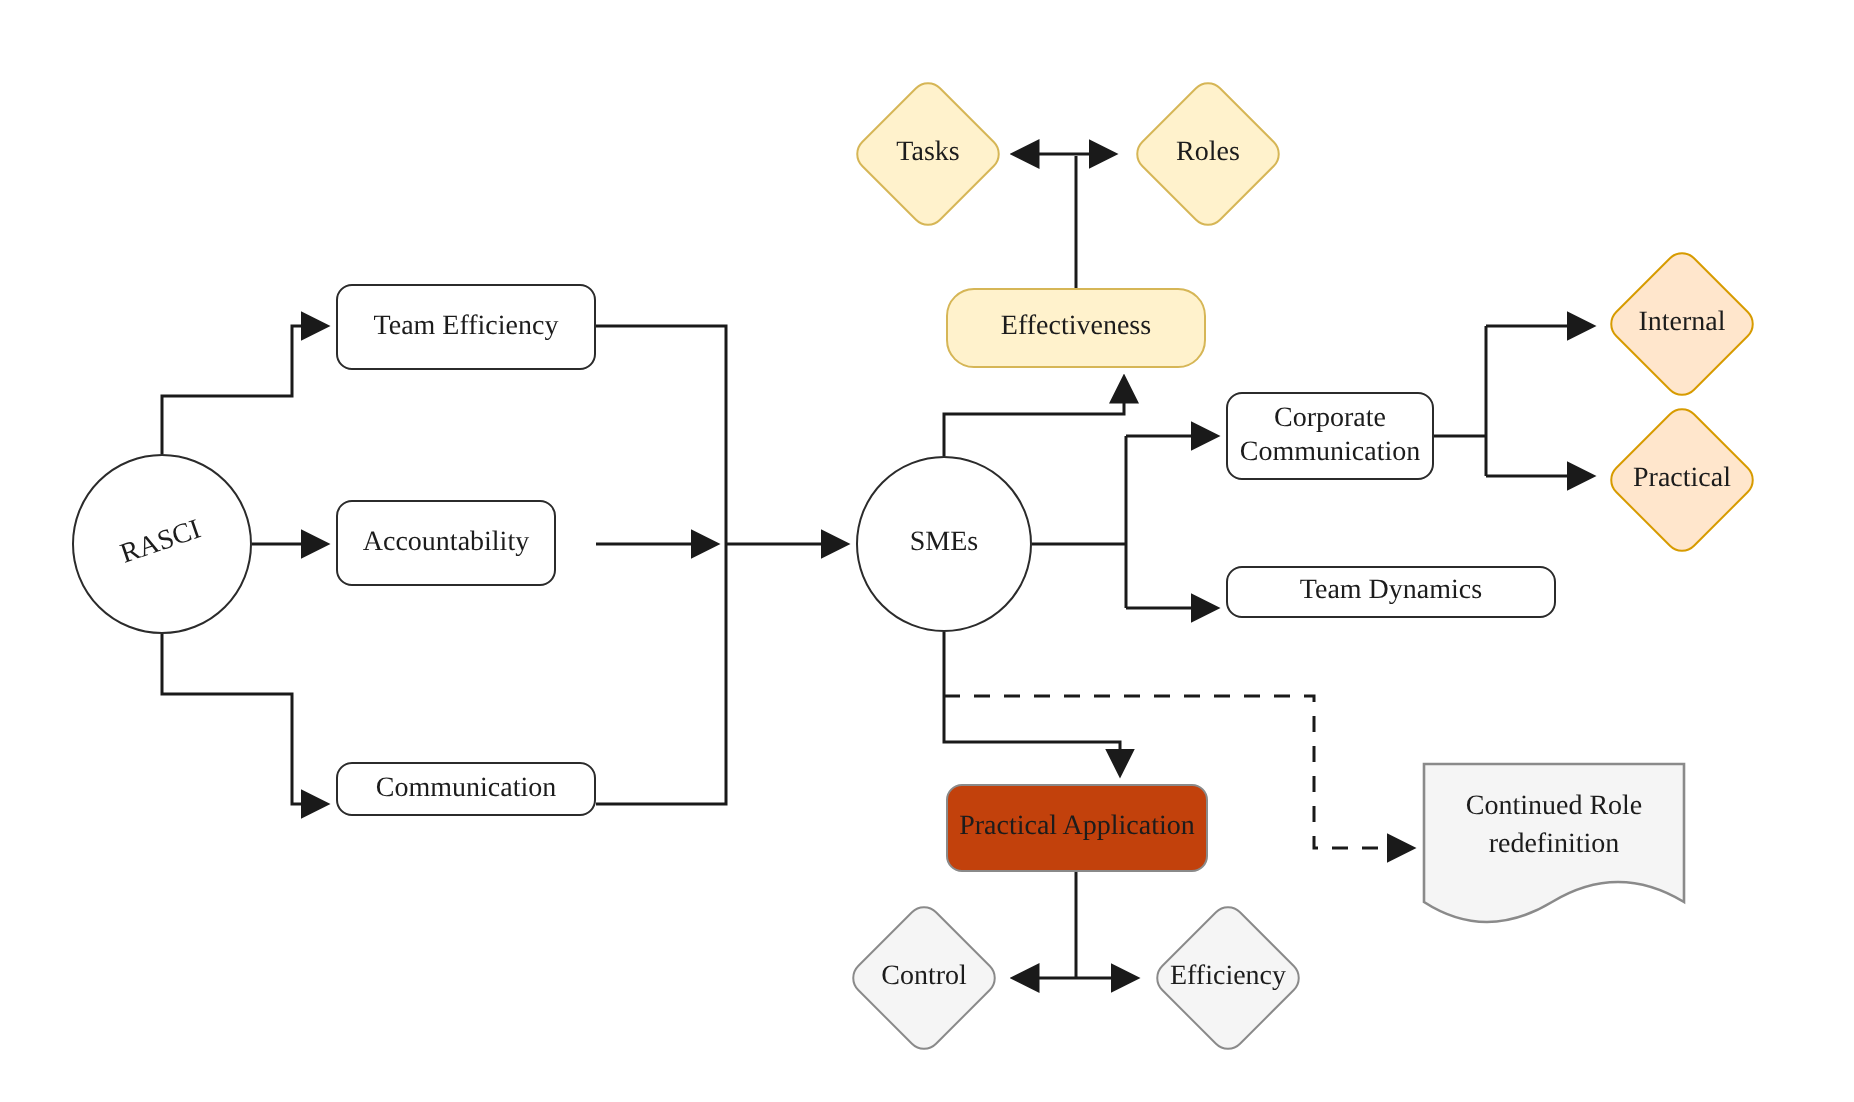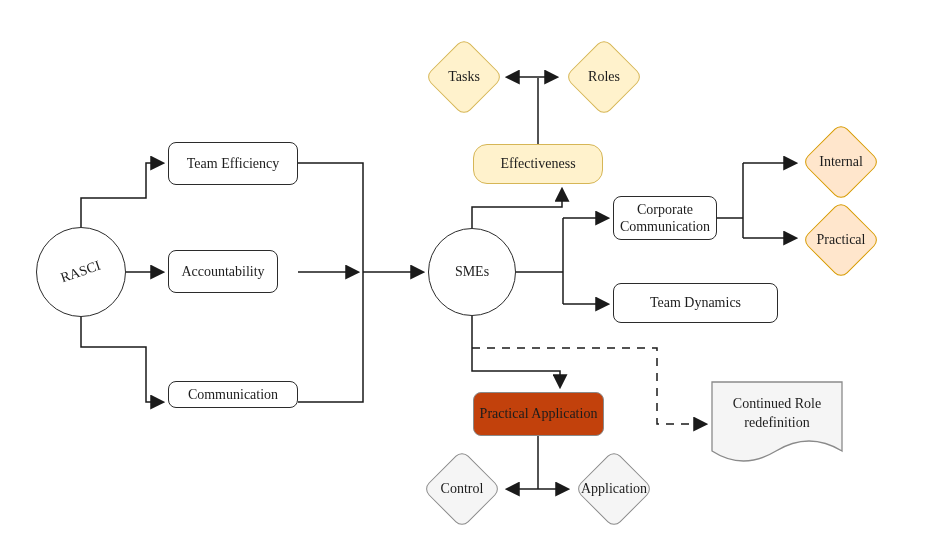--- a/index.html
+++ b/index.html
@@ -79,21 +79,21 @@
   </div>
   <div class="node box" style="left:168px;top:250px;width:110px;height:43px">
     <span class="lbl nowrap">Accountability</span>
   </div>
   <div class="node box" style="left:168px;top:381px;width:130px;height:27px">
     <span class="lbl nowrap">Communication</span>
   </div>
   <div class="node box" style="left:613px;top:196px;width:104px;height:44px">
     <span class="lbl">Corporate Communication</span>
   </div>
-  <div class="node box" style="left:613px;top:283px;width:165px;height:40px">
+  <div class="node box" style="left:613px;top:283px;width:165px;height:26px">
     <span class="lbl nowrap">Team Dynamics</span>
   </div>
 
   <div class="node box yellow" style="left:473px;top:144px;width:130px;height:40px">
     <span class="lbl nowrap">Effectiveness</span>
   </div>
 
   <div class="node box grayb" style="left:473px;top:392px;width:131px;height:44px">
     <span class="lbl nowrap">Practical Application</span>
   </div>
@@ -113,21 +113,21 @@
   <div class="diamond orange" style="left:800px;top:199px">
     <div class="dshape"></div>
     <div class="dlabel">Practical</div>
   </div>
   <div class="diamond grayd" style="left:421px;top:448px">
     <div class="dshape"></div>
     <div class="dlabel">Control</div>
   </div>
   <div class="diamond grayd" style="left:573px;top:448px">
     <div class="dshape"></div>
-    <div class="dlabel">Application</div>
+    <div class="dlabel">Efficiency</div>
   </div>
 
   <div class="doc">
     <svg width="132" height="86" viewBox="0 0 132 86">
       <path d="M1,1 L131,1 L131,70 Q98,50 65,70 Q32,90 1,70 Z" fill="#F5F5F5" stroke="#8a8a8a" stroke-width="1.3"></path>
     </svg>
     <div class="doclabel">Continued Role redefinition</div>
   </div>
 
 </div>

